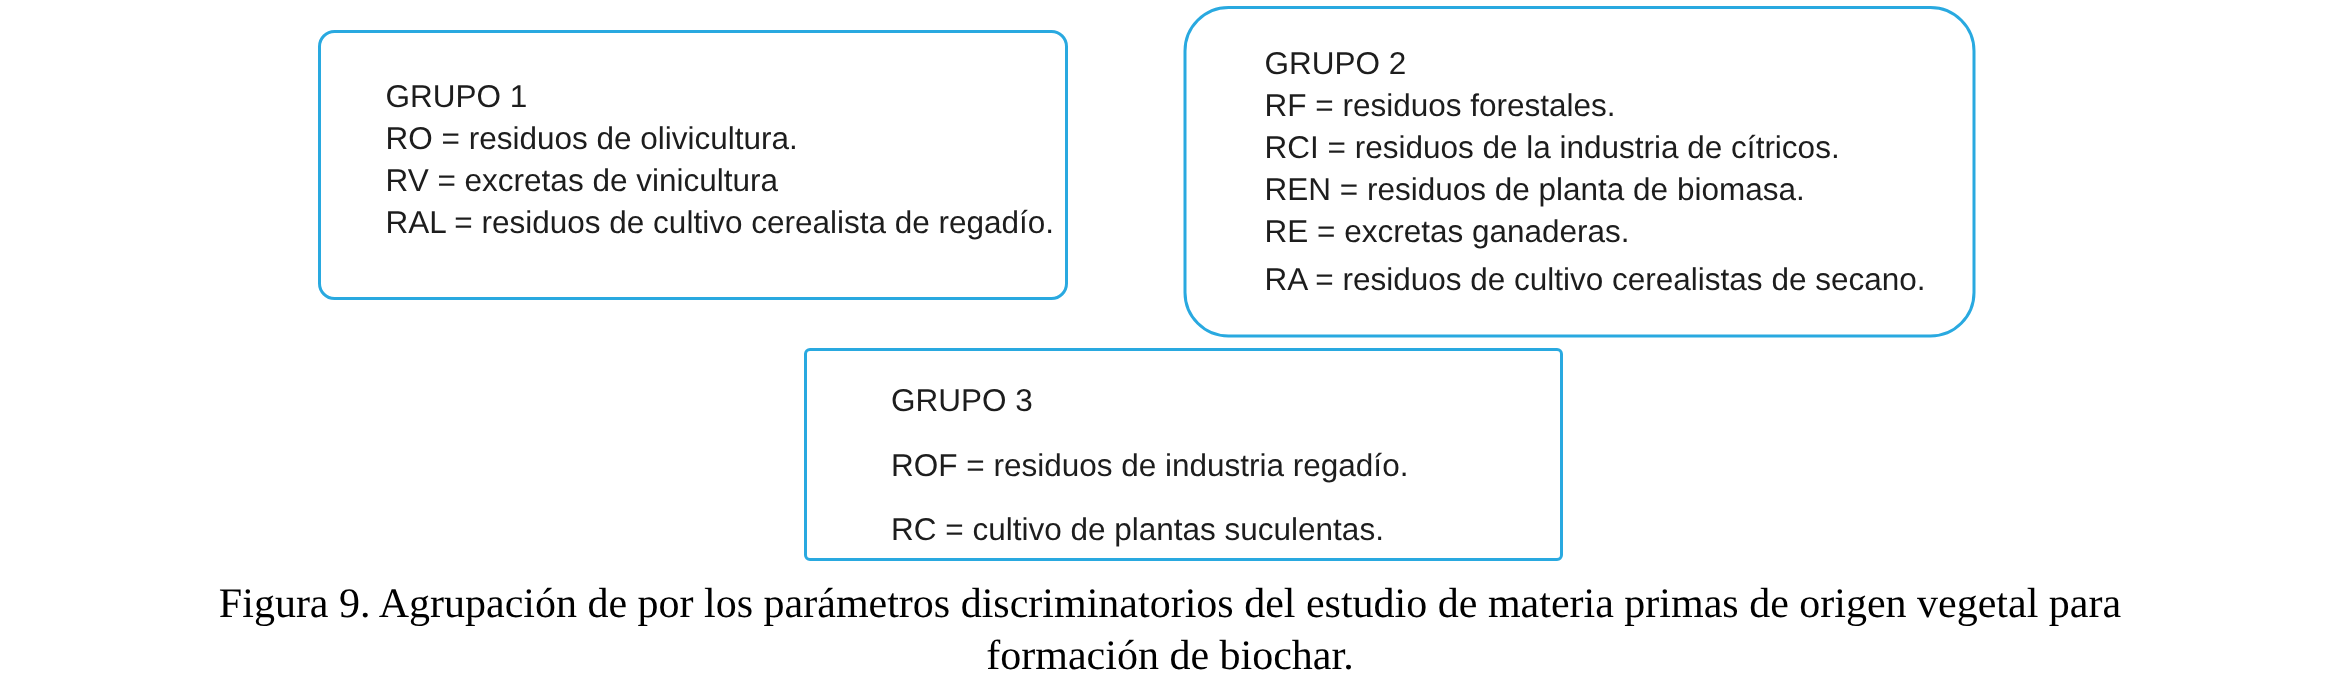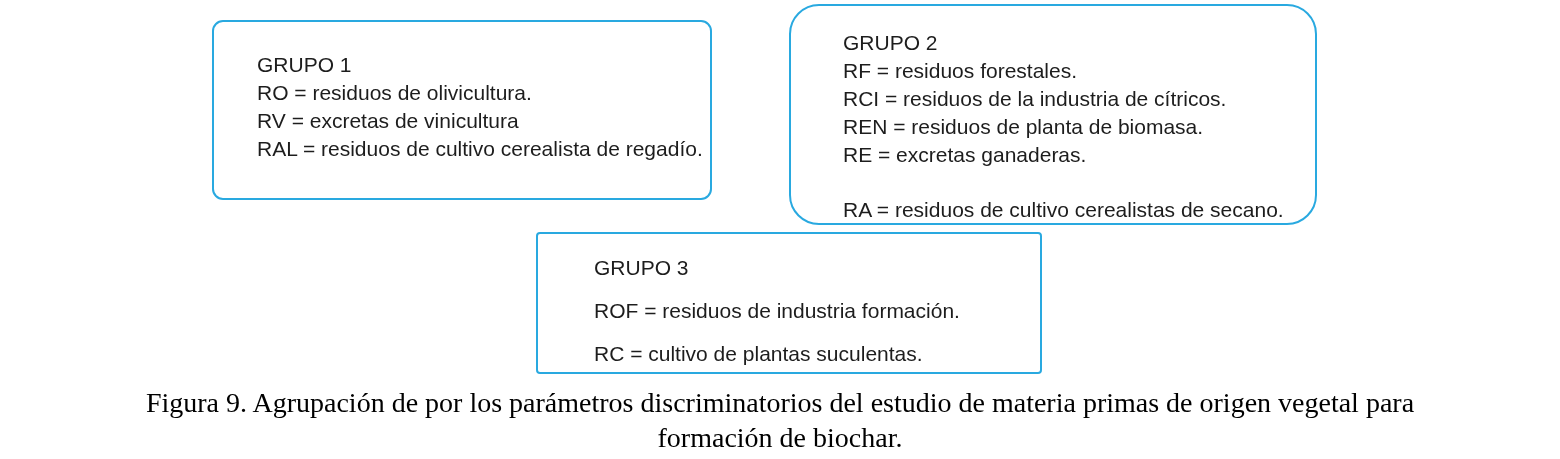--- a/index.html
+++ b/index.html
@@ -42,21 +42,21 @@
     border-radius: 4px;
     padding: 20px 10px 0 56px;
   }
   .group-title {
     white-space: nowrap;
   }
   .text-line {
     white-space: nowrap;
   }
   .box2 .gap-line {
-    margin-top: 27px;
+    margin-top: 4px;
   }
   .box3 .text-line {
     margin-top: 15px;
   }
   .caption {
     position: absolute;
     left: 0; top: 385px;
     width: 1560px;
     text-align: center;
     font-family: "Liberation Serif", serif;
@@ -81,21 +81,21 @@
     <div class="group-title">GRUPO 2</div>
     <div class="text-line">RF = residuos forestales.</div>
     <div class="text-line">RCI = residuos de la industria de cítricos.</div>
     <div class="text-line">REN = residuos de planta de biomasa.</div>
     <div class="text-line">RE = excretas ganaderas.</div>
     <div class="text-line gap-line">RA = residuos de cultivo cerealistas de secano.</div>
   </div>
 
   <div class="group-box box3">
     <div class="group-title">GRUPO 3</div>
-    <div class="text-line">ROF = residuos de industria formación.</div>
+    <div class="text-line">ROF = residuos de industria regadío.</div>
     <div class="text-line">RC = cultivo de plantas suculentas.</div>
   </div>
 
   <div class="caption">
     <div>Figura 9. Agrupación de por los parámetros discriminatorios del estudio de materia primas de origen vegetal para</div>
     <div>formación de biochar.</div>
   </div>
 
 </div>
 

